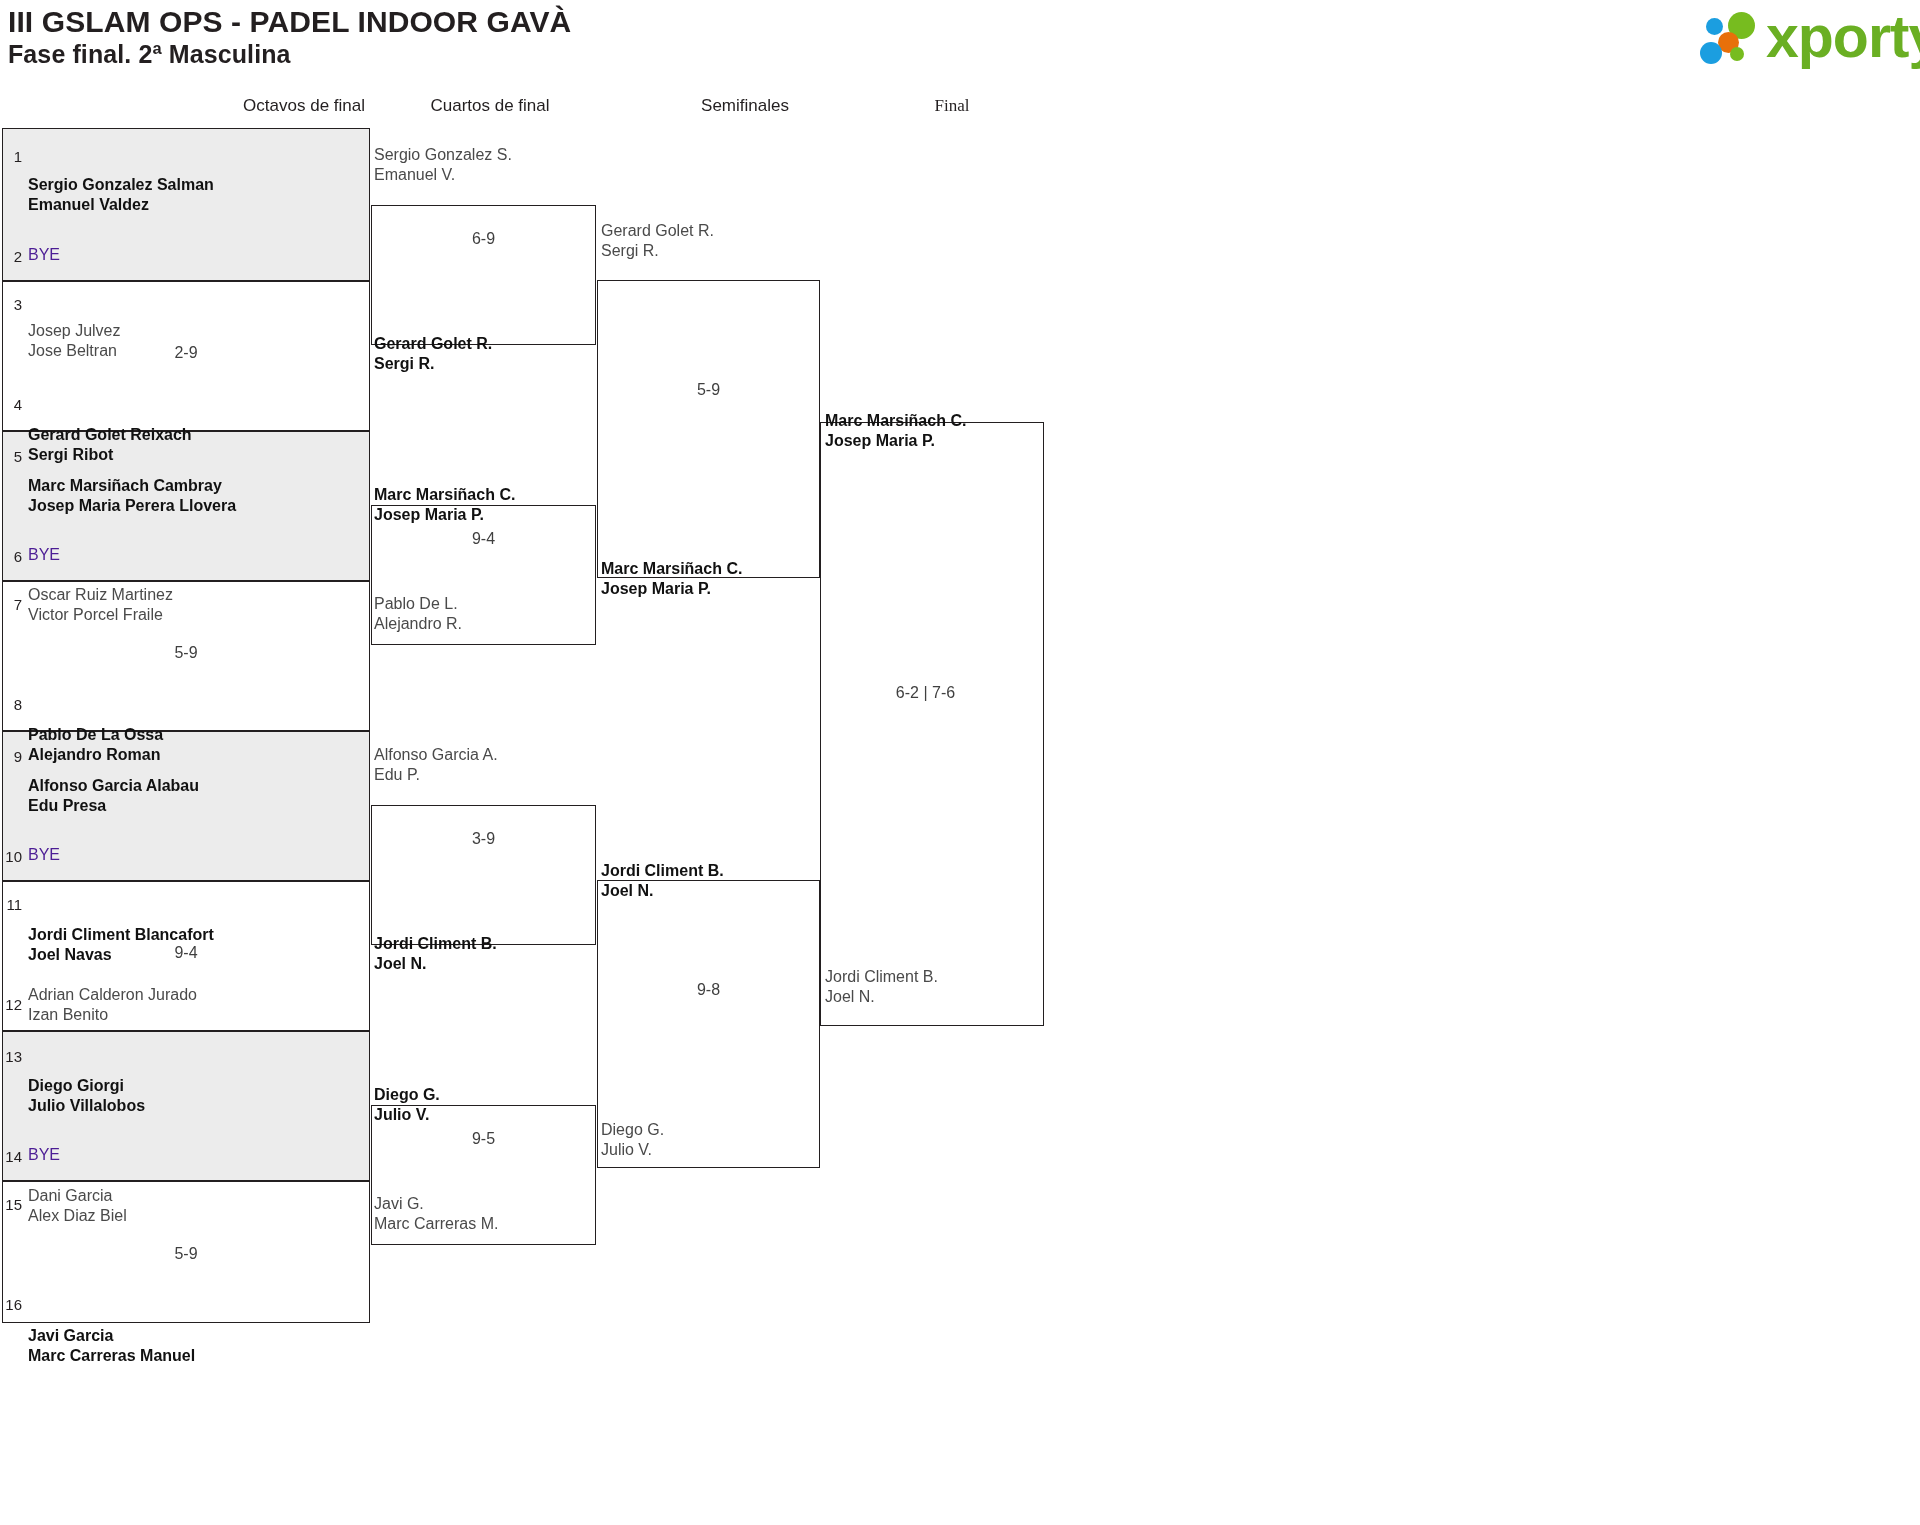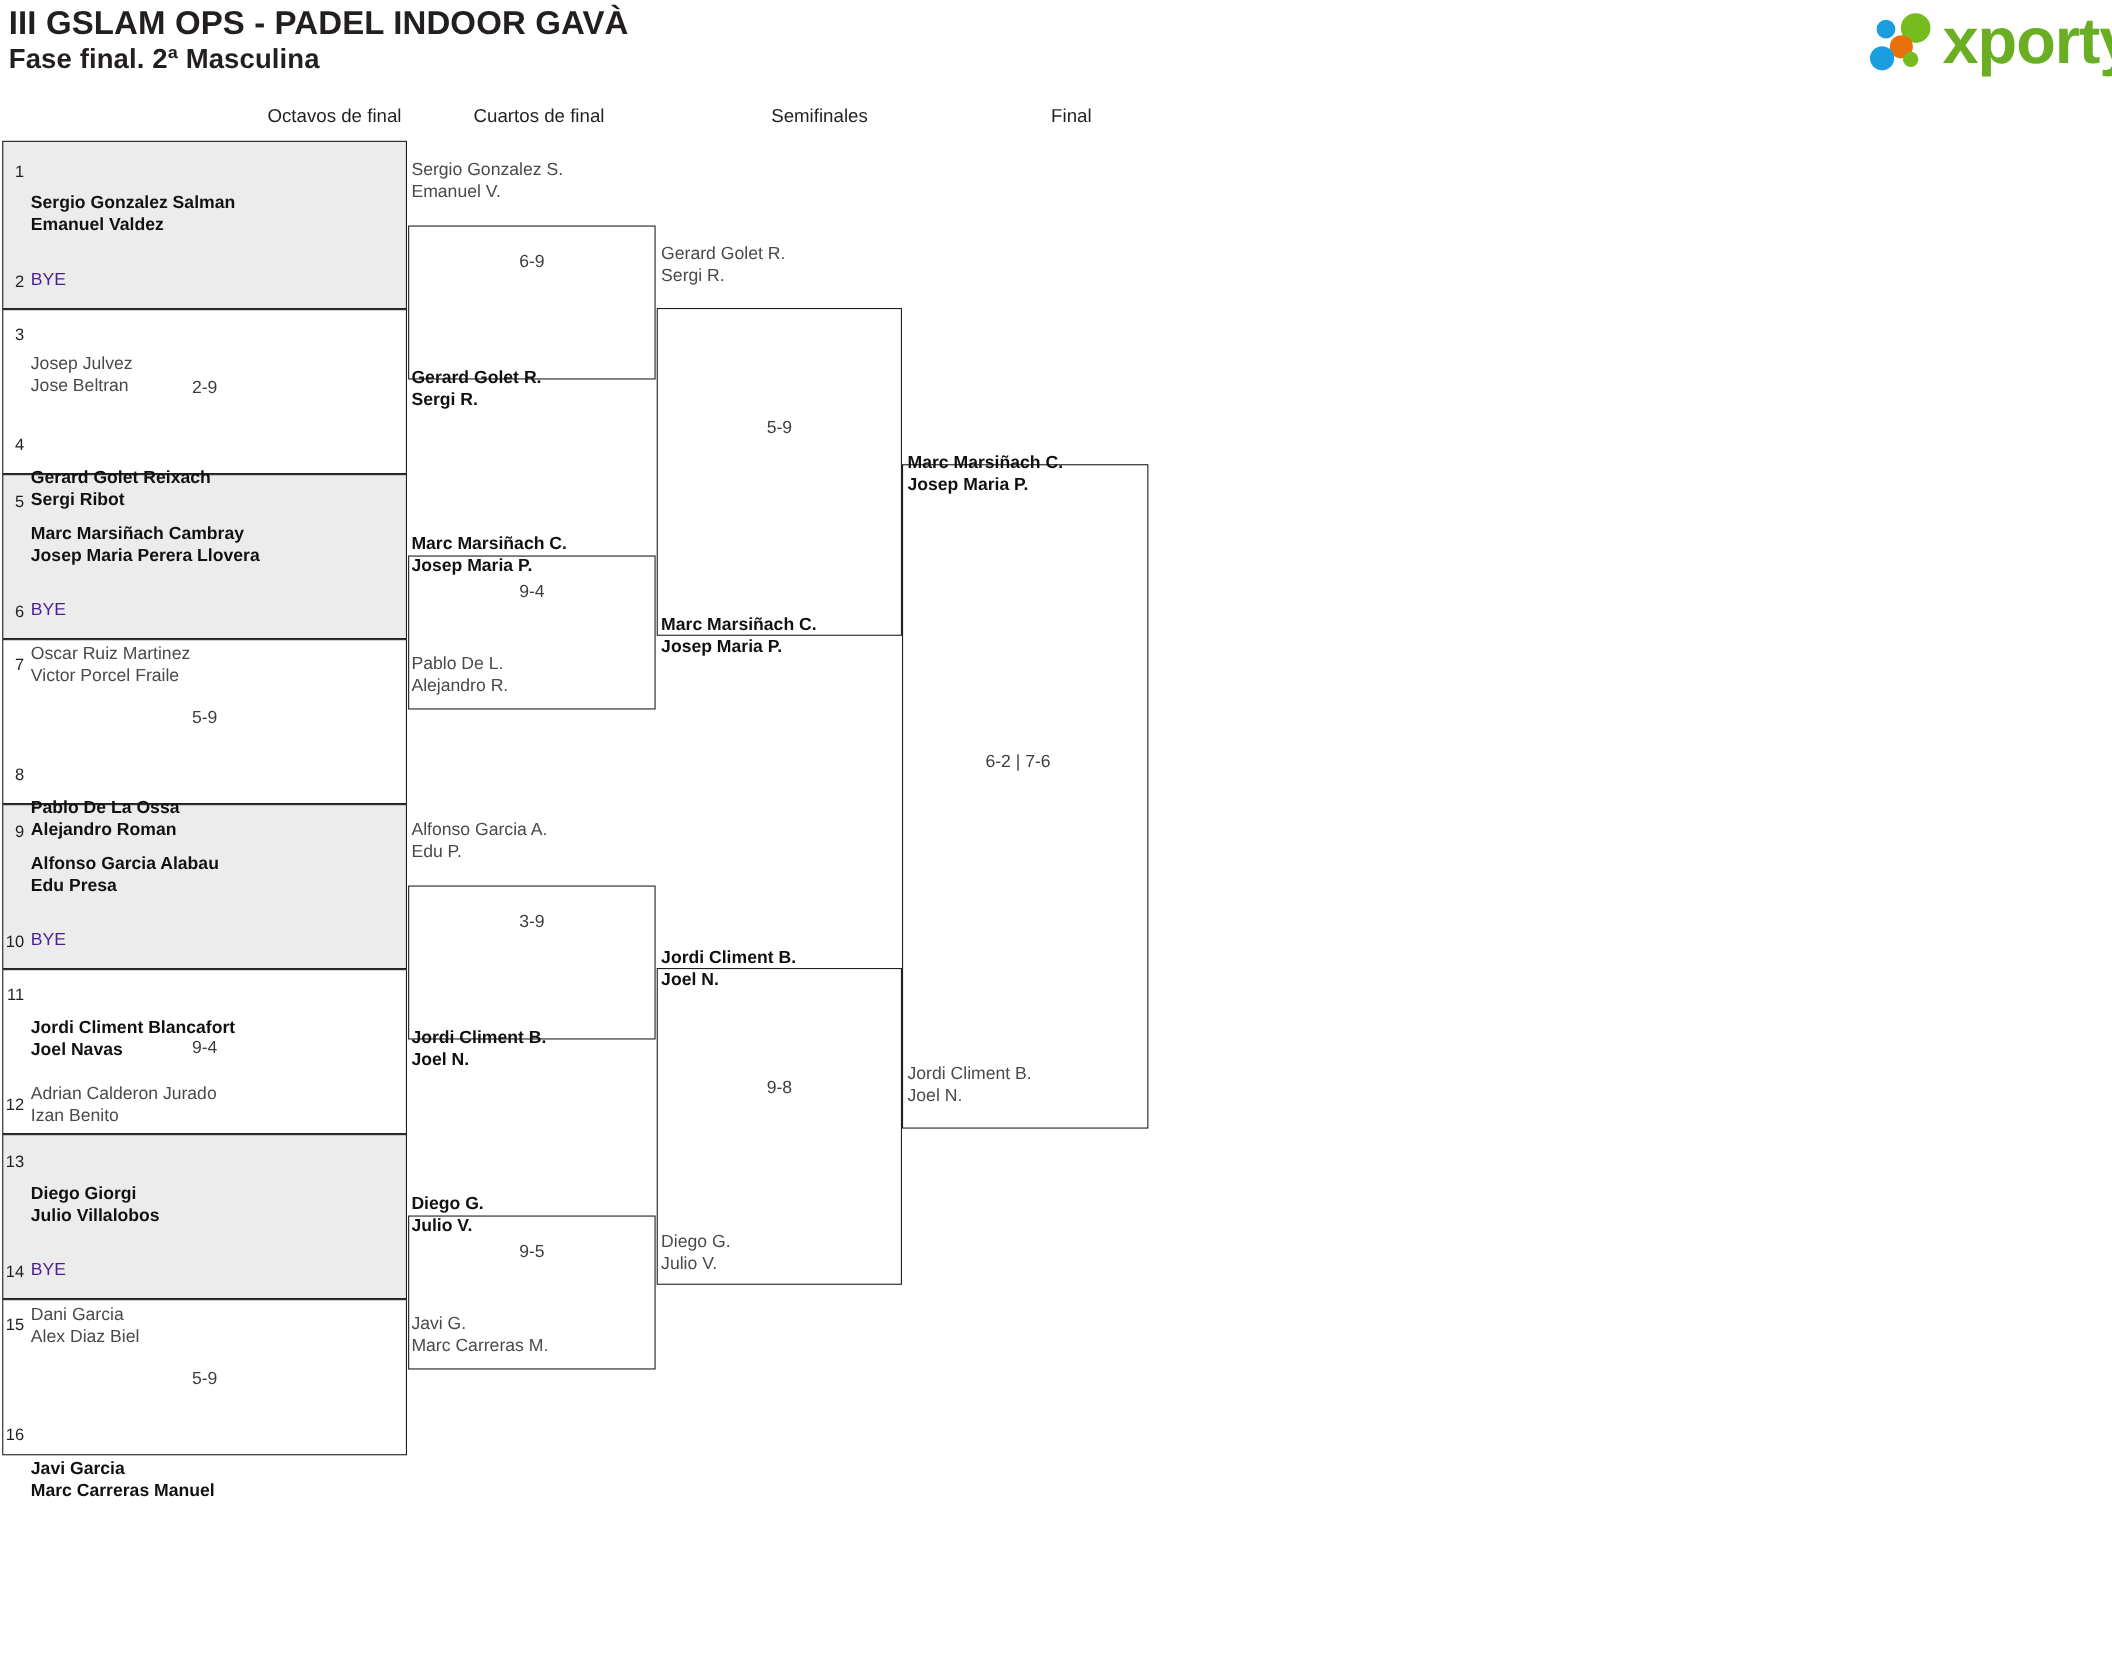--- a/index.html
+++ b/index.html
@@ -87,21 +87,21 @@
         <span class="dot d3"></span>
       <span class="dot d4"></span>
         <span class="dot d5"></span>
     </div>
     <div class="logo-word">xporty</div>
   </div>
 
   <div class="round-head" style="left:65px;  top:96px; width:300px;text-align:right;">Octavos de final</div>
   <div class="round-head" style="left:340px; top:96px; width:300px;">Cuartos de final</div>
   <div class="round-head" style="left:595px; top:96px; width:300px;">Semifinales</div>
-  <div class="round-head" style="left:859px; top:96px; width:230px;">Final</div>
+  <div class="round-head" style="left:837px; top:96px; width:230px;font-family:Liberation Serif, serif;">Final</div>
 
   <div class="box shaded" style="left:2px;  top:128px;  width:368px; height:153px;"></div>
   <div class="box" style="left:2px;  top:281px;  width:368px; height:150px;"></div>
   <div class="box shaded" style="left:2px;  top:431px;  width:368px; height:150px;"></div>
   <div class="box" style="left:2px;  top:581px;  width:368px; height:150px;"></div>
   <div class="box shaded" style="left:2px;  top:731px;  width:368px; height:150px;"></div>
   <div class="box" style="left:2px;  top:881px;  width:368px; height:150px;"></div>
   <div class="box shaded" style="left:2px;  top:1031px; width:368px; height:150px;"></div>
   <div class="box" style="left:2px;  top:1181px; width:368px; height:142px;"></div>
 

